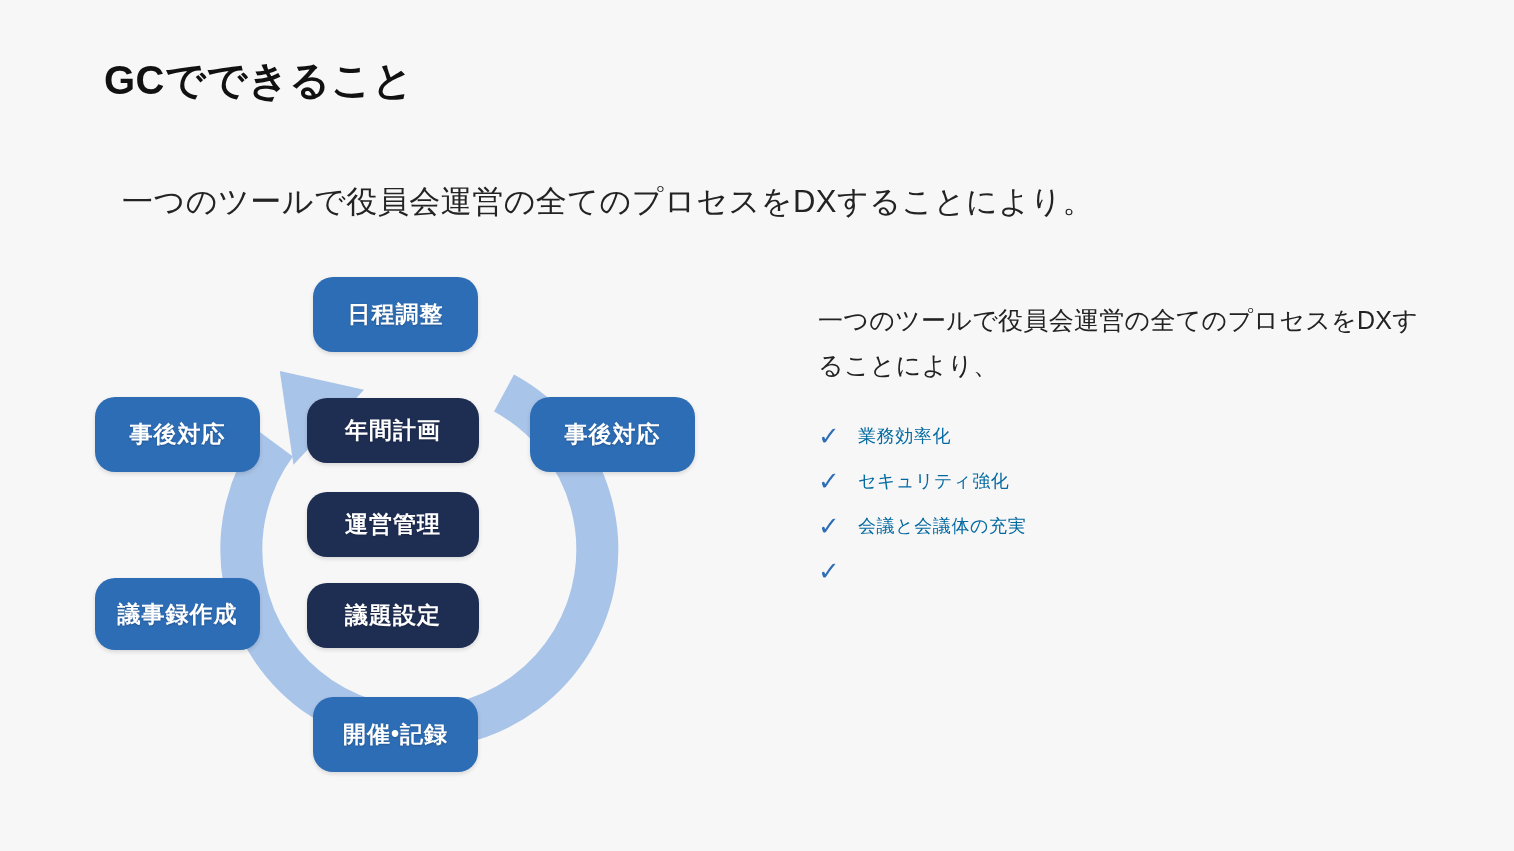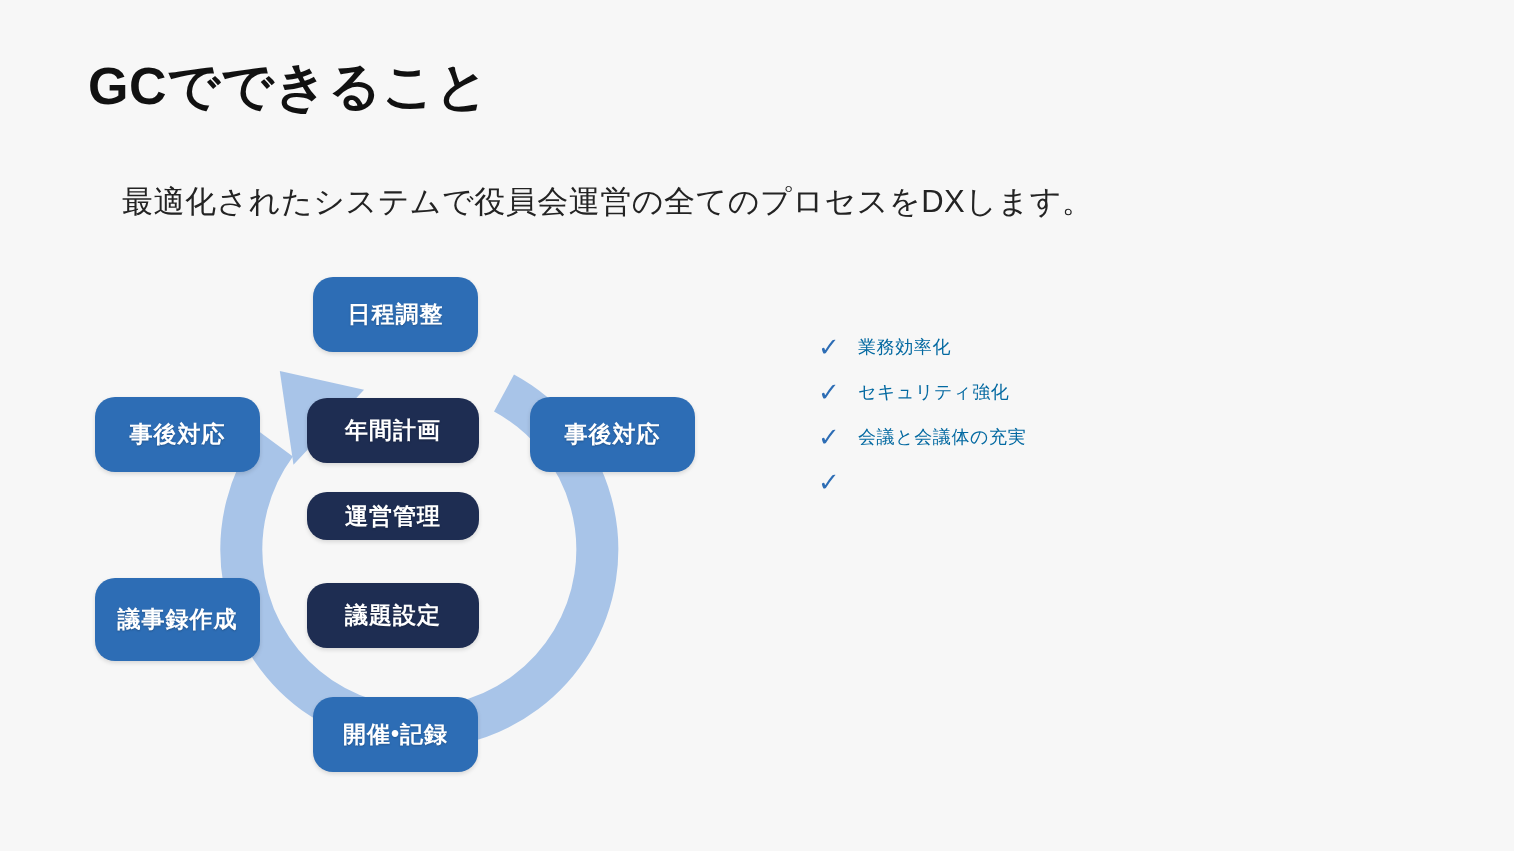--- a/index.html
+++ b/index.html
@@ -13,23 +13,23 @@
   body {
     background: #f7f7f7;
     font-family: "Liberation Sans", "DejaVu Sans", sans-serif;
     color: #1a1a1a;
     position: relative;
   }
 
   
   #page-title {
     position: absolute;
-    left: 88px;
+    left: 104px;
     top: 58px;
-    font-size: 52px;
+    font-size: 40px;
     font-weight: 900;
     letter-spacing: 0.5px;
     color: #111111;
     line-height: 1.1;
     white-space: nowrap;
   }
 
   #page-subtitle {
     position: absolute;
     left: 122px;
@@ -75,26 +75,26 @@
   }
 
   .cycle-box.outer { background: #2d6db5; }
   .cycle-box.inner { background: #1e2d52; }
 
   
   #box-schedule   { left: 233px; top: 15px;  width: 165px; height: 75px; }
   #box-agenda     { left: 450px; top: 135px; width: 165px; height: 75px; }
   #box-materials  { left: 450px; top: 316px; width: 165px; height: 75px; }
   #box-hold       { left: 233px; top: 435px; width: 165px; height: 75px; }
-  #box-minutes    { left: 15px;  top: 316px; width: 165px; height: 83px; }
+  #box-minutes    { left: 15px;  top: 316px; width: 165px; height: 72px; }
   #box-followup   { left: 15px;  top: 135px; width: 165px; height: 75px; }
 
   
   #box-annualplan { left: 227px; top: 136px; width: 172px; height: 65px; }
-  #box-operation  { left: 227px; top: 230px; width: 172px; height: 48px; }
+  #box-operation  { left: 227px; top: 230px; width: 172px; height: 65px; }
   #box-evaluation { left: 227px; top: 321px; width: 172px; height: 65px; }
 
   
   #right-panel {
     position: absolute;
     left: 818px;
     top: 298px;
     width: 610px;
   }
 
@@ -133,21 +133,21 @@
     letter-spacing: 0.6px;
   }
 
   #paragraph-closing { margin-top: 4px; }
 </style>
 </head>
 <body>
 
 <h1 id="page-title">GCでできること</h1>
 
-<p id="page-subtitle">最適化されたシステムで役員会運営の全てのプロセスをDXします。</p>
+<p id="page-subtitle">一つのツールで役員会運営の全てのプロセスをDXすることにより。</p>
 
 <div id="cycle-diagram">
 
   <svg id="cycle-ring-svg" viewBox="0 0 650 530">
 
     <path d="
         M 325 508
         A 195 195 0 0 0 520 313
         A 195 195 0 0 0 455 166
         L 455 166
@@ -193,20 +193,21 @@
     <span>運営管理</span>
   </div>
 
   <div id="box-evaluation" class="cycle-box inner">
     <span>議題設定</span>
   </div>
 </div>
 
 <div id="right-panel">
 
+  <p class="body-paragraph">一つのツールで役員会運営の全てのプロセスをDXすることにより、</p>
 
   <ul id="checklist">
     <li class="check-item">
       <span class="check-mark">✓</span>
       <span class="check-label">業務効率化</span>
     </li>
     <li class="check-item">
       <span class="check-mark">✓</span>
       <span class="check-label">セキュリティ強化</span>
     </li>

